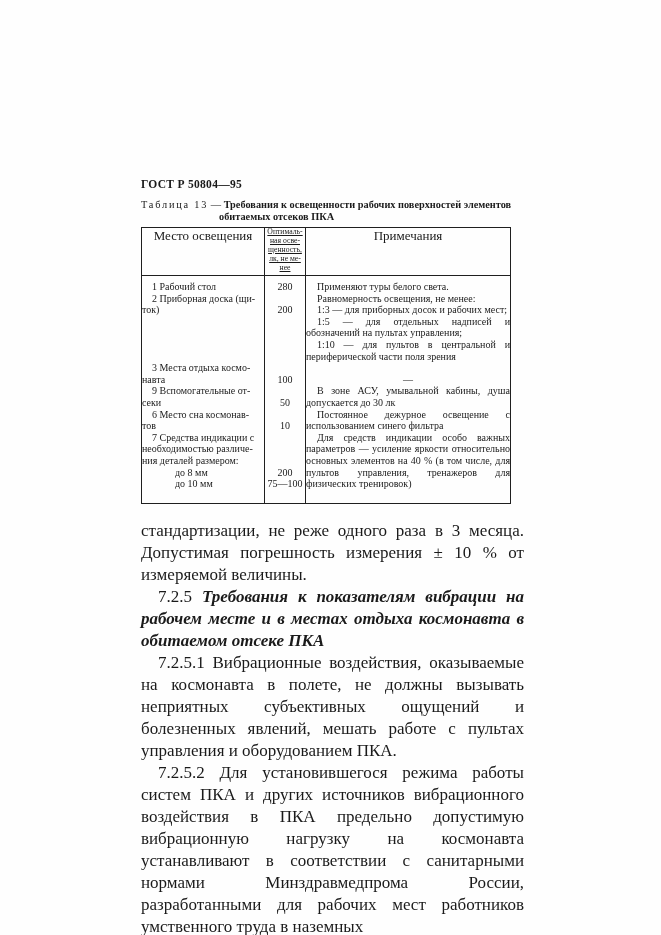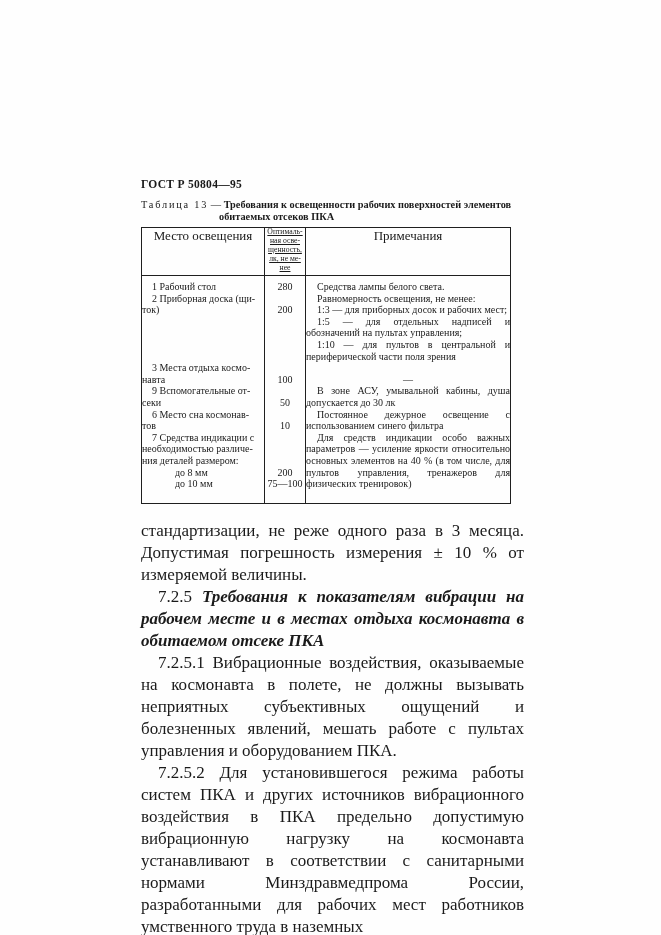--- a/index.html
+++ b/index.html
@@ -112,21 +112,21 @@
       </thead>
       <tbody>
         <tr>
           <td class="c-place">
             <div class="place-p">1 Рабочий стол</div>
           </td>
           <td class="c-val">
             <div class="val">280</div>
           </td>
           <td class="c-notes">
-            <div class="note-p">Средства лампы белого света.</div>
+            <div class="note-p">Применяют туры белого света.</div>
           </td>
         </tr>
         <tr>
           <td class="c-place">
             <div class="place-p">2 Приборная доска (щи-
 ток)</div>
           </td>
           <td class="c-val">
             <div class="val pt1">200</div>
           </td>

